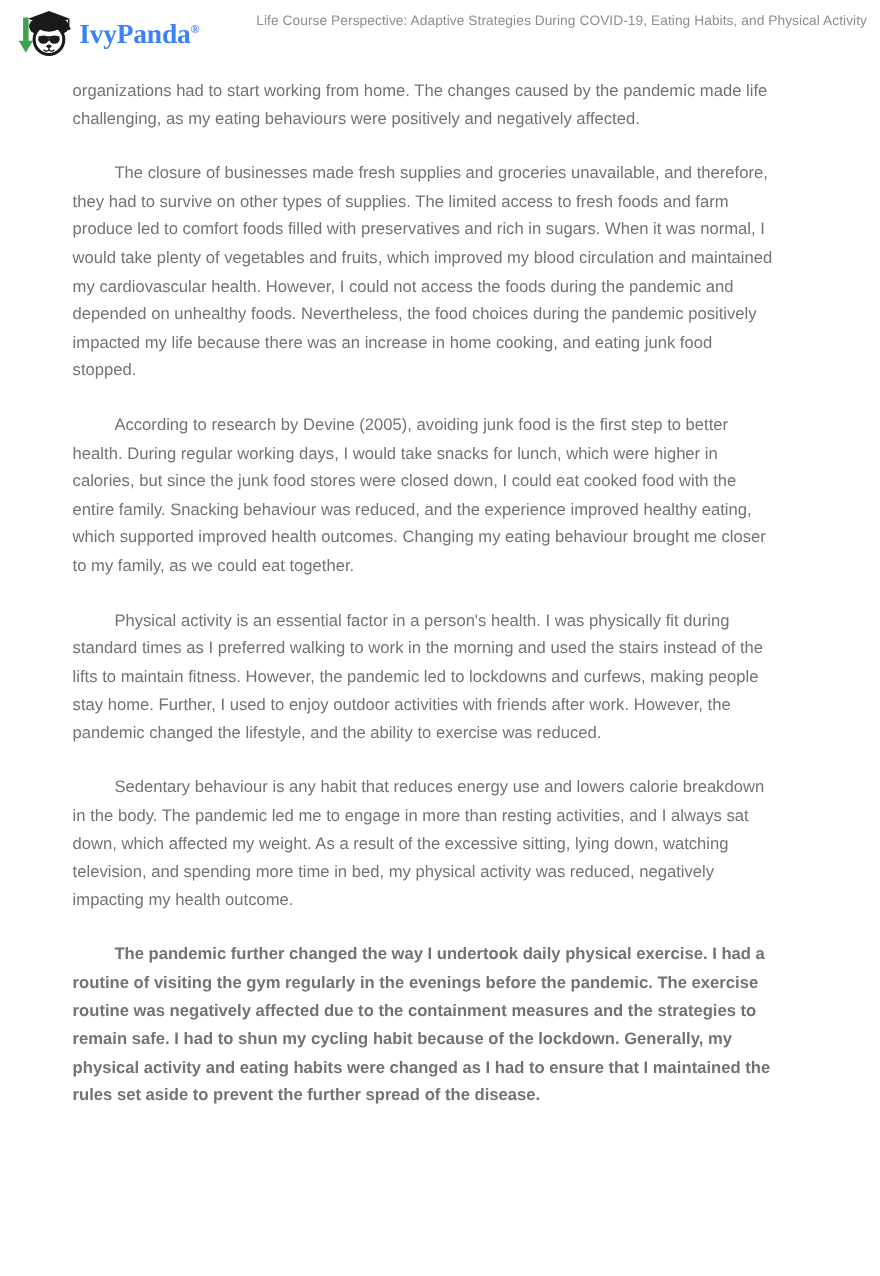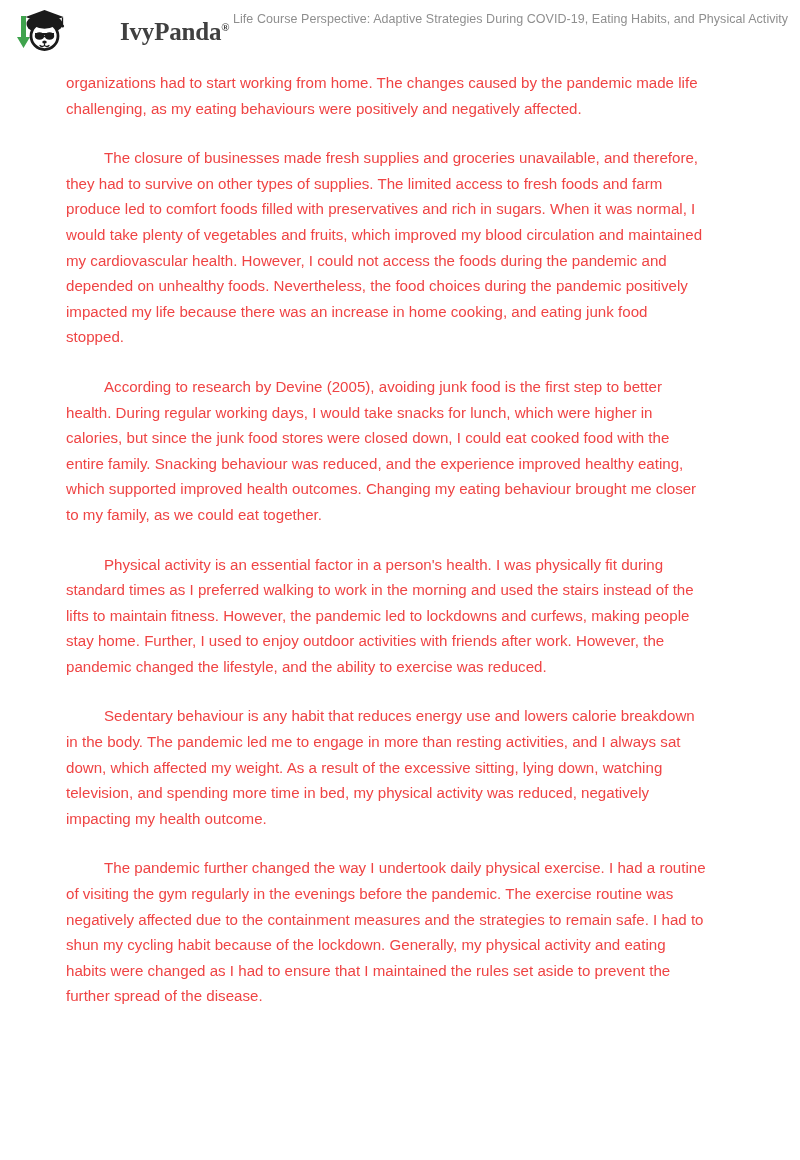--- a/index.html
+++ b/index.html
@@ -51,25 +51,24 @@
     height: 50px;
     flex: 0 0 auto;
     display: block;
   }
 
   .brand-wordmark {
     font-family: "Liberation Serif", "DejaVu Serif", serif;
     font-weight: bold;
     font-size: 25px;
     line-height: 1;
-    color: #404040;
+    color: #3b82f6;
     letter-spacing: -0.2px;
     position: relative;
     white-space: nowrap;
-    margin-left: 48px;
   }
   .brand-wordmark .reg {
     font-size: 11px;
     vertical-align: super;
     line-height: 1;
   }
 
   .header-title {
     position: absolute;
     left: 212px;
@@ -88,29 +87,30 @@
     position: absolute;
     left: 66px;
     top: 70px;
     width: 658px;
   }
 
   .content p {
     margin: 0 16px 24px 0;
     font-size: 15.1px;
     line-height: 25.6px;
-    color: #ef4444;
+    color: #737373;
     text-align: left;
     letter-spacing: 0.01px;
   }
   .content p.indent {
     text-indent: 38px;
   }
   .content p:last-child {
     margin-bottom: 0;
+    font-weight: bold;
   }
 
   
   .page-footer {
     position: absolute;
     left: 0;
     bottom: 18px;
     width: 800px;
     text-align: center;
   }

